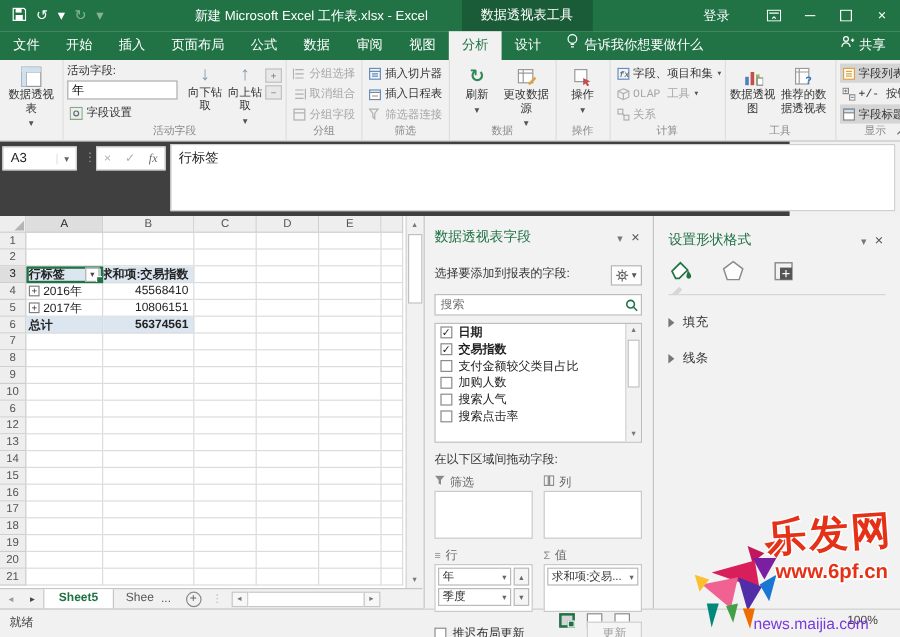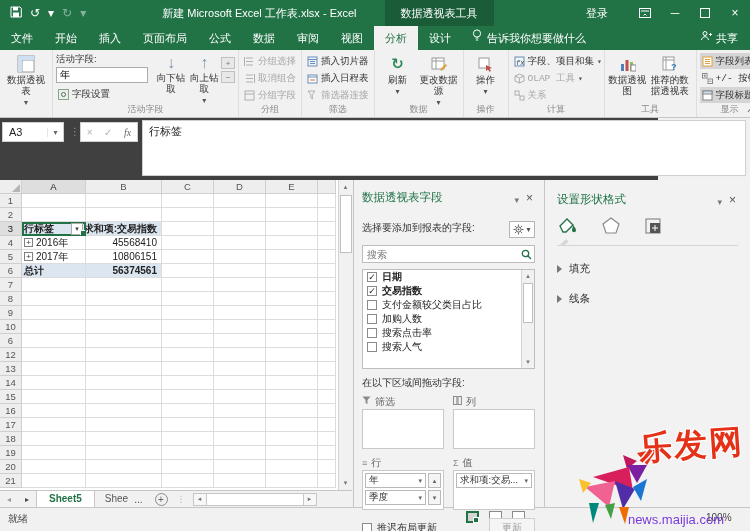--- a/index.html
+++ b/index.html
@@ -747,25 +747,25 @@
       <div class="frow">
         <span class="cb"></span>
         <span>支付金额较父类目占比</span>
       </div>
       <div class="frow">
         <span class="cb"></span>
         <span>加购人数</span>
       </div>
       <div class="frow">
         <span class="cb"></span>
-        <span>搜索点击率</span>
+        <span>搜索人气</span>
       </div>
       <div class="frow">
         <span class="cb"></span>
-        <span>搜索人气</span>
+        <span>搜索点击率</span>
       </div>
       <div class="flscroll">
       <div class="fs-up">▴</div>
       <div class="fs-th"></div>
       <div class="fs-dn">▾</div>
     </div>
   </div>
   <div class="drag-label">在以下区域间拖动字段:</div>
   <div class="areas">
     <div class="area">
@@ -879,14 +879,15 @@
     <polygon points="18,28 54,18 58,42" fill="#d81e5b"></polygon>
     <polygon points="10,38 40,32 34,58" fill="#f06292"></polygon>
     <polygon points="40,32 60,40 48,60" fill="#512da8"></polygon>
     <polygon points="58,38 72,30 66,52" fill="#1976d2"></polygon>
     <polygon points="4,30 16,34 8,44" fill="#fbc02d"></polygon>
     <polygon points="14,54 24,54 18,74" fill="#00897b"></polygon>
     <polygon points="44,58 54,58 50,75" fill="#ef6c00"></polygon>
     <polygon points="30,56 40,54 36,70" fill="#43a047"></polygon>
   </svg>
   <div class="wm-brand">乐发网</div>
+  <div class="wm-url">www.6pf.cn</div>
   <div class="wm-site">news.maijia.com</div>
 </div>
 
 </body></html>

